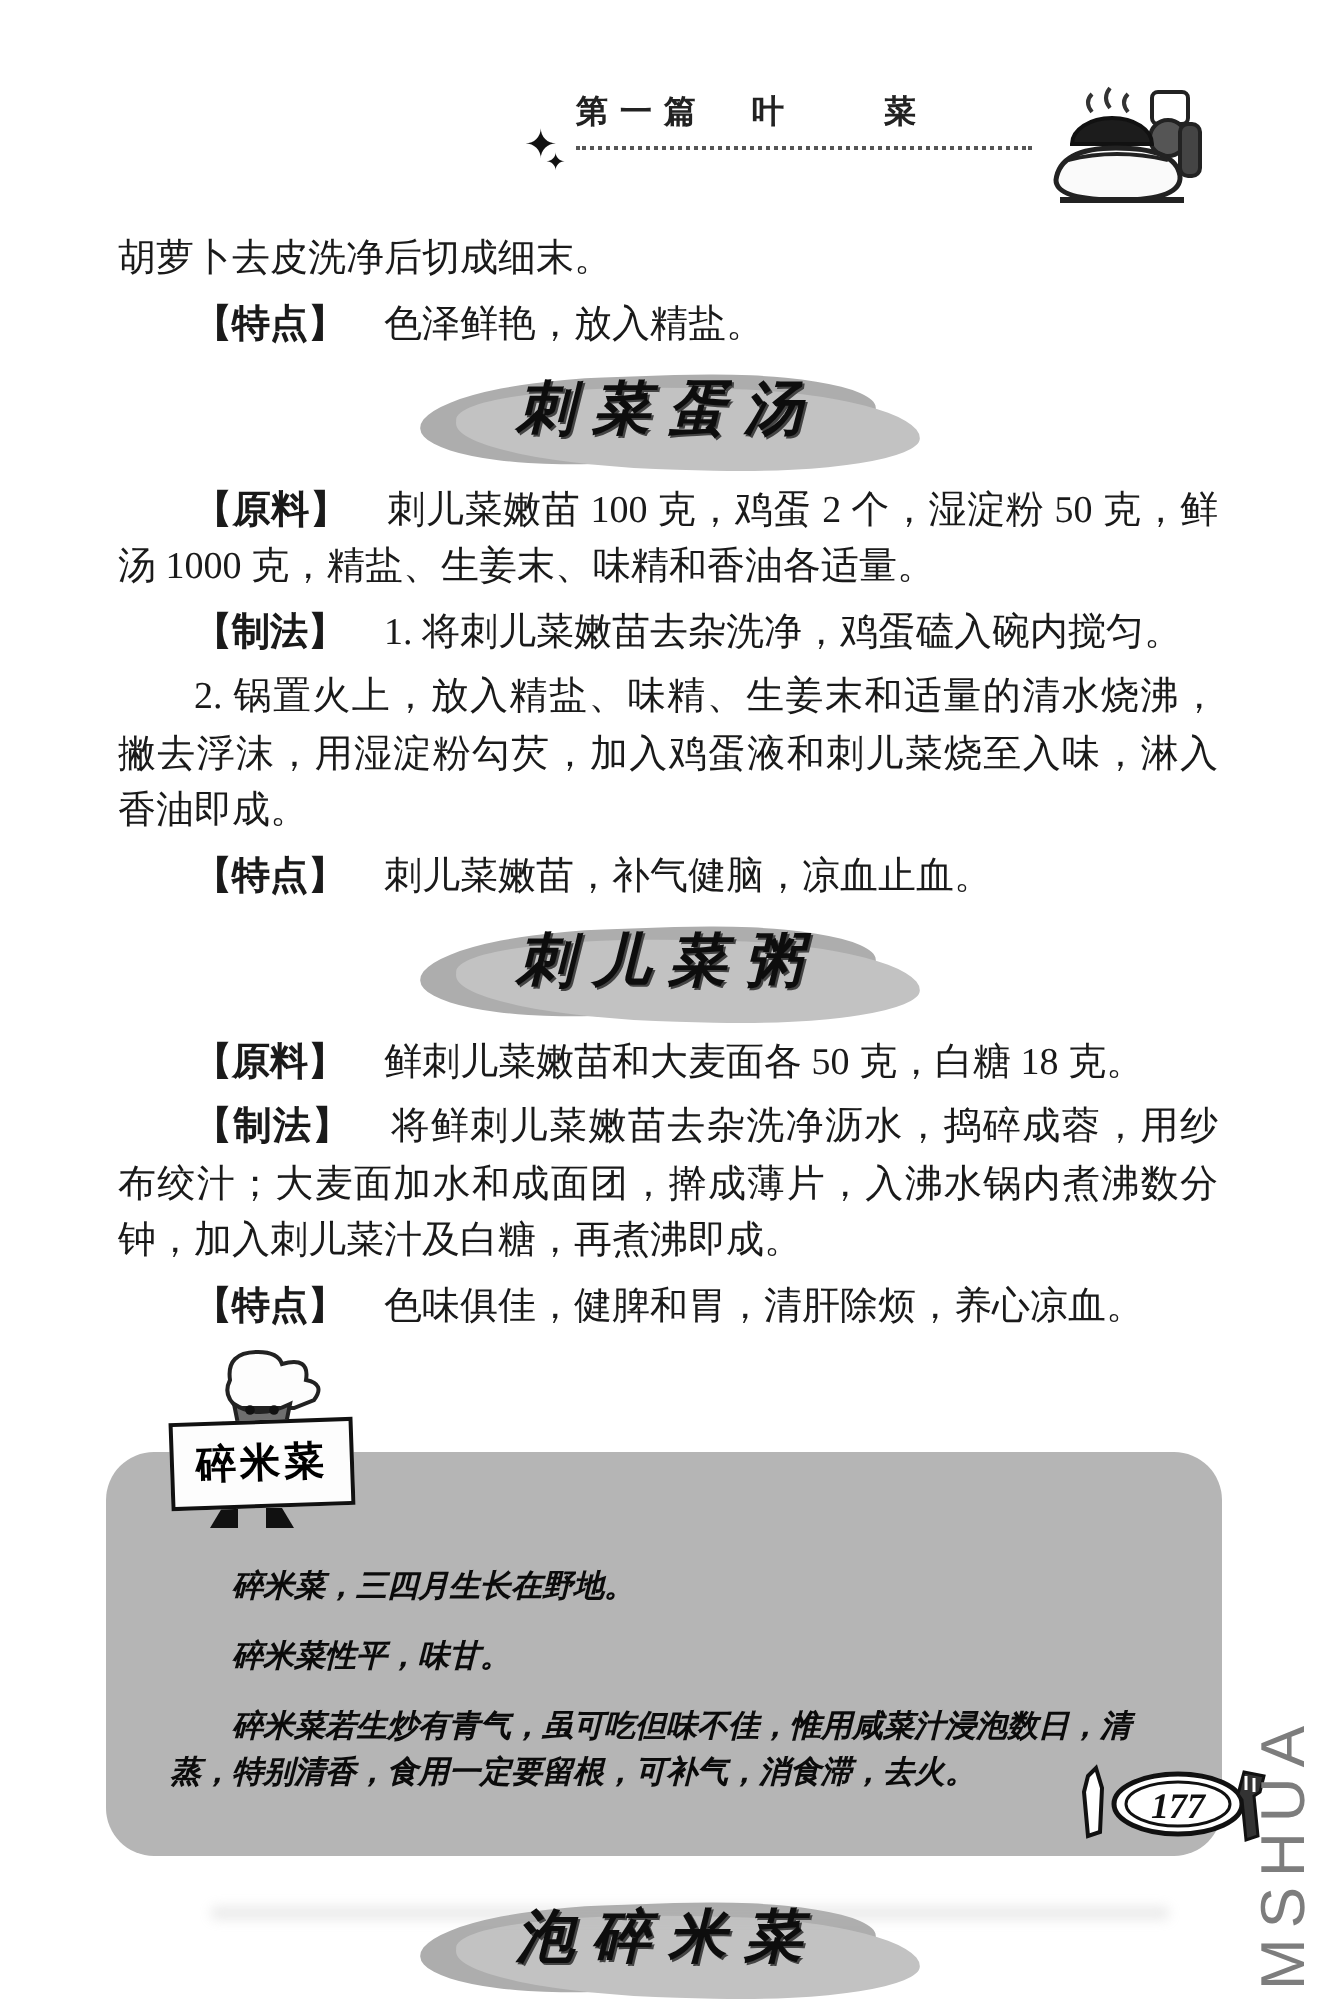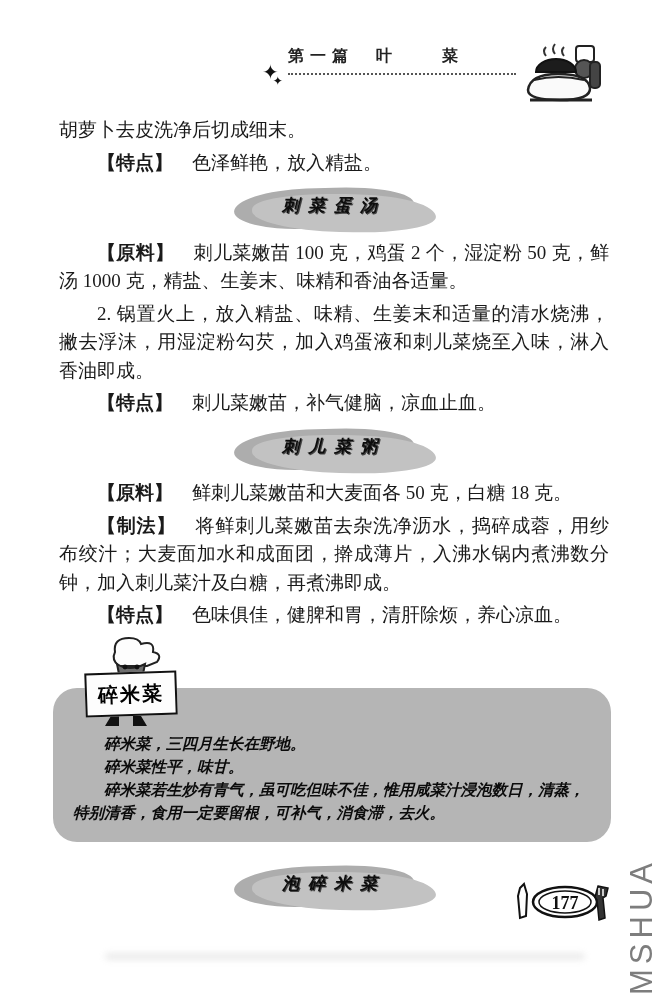--- a/index.html
+++ b/index.html
@@ -61,56 +61,56 @@
   .banner::after {
     left:4px; right:-16px; top:10px; bottom:-2px;
     background:#c2c2c2;
     border-radius:55% 45% 48% 52% / 50% 60% 50% 55%;
     transform:rotate(1.4deg);
   }
   .banner-text {
     position:relative; z-index:1;
     font-family:"Liberation Serif", serif;
     font-weight:900; font-style:italic;
-    font-size:17px; letter-spacing:9px;
+    font-size:29px; letter-spacing:9px;
     color:#0d0d0d;
     text-shadow:1px 1px 0 #444;
   }
 
   
   .infobox {
     position:relative;
     margin:58px 0 20px -2px;
     width:520px;
     background:#b5b5b5;
     border-radius:24px;
     padding:44px 18px 18px 20px;
     font-style:italic; font-weight:600;
     font-size:15.5px; line-height:23px;
     color:#0b0b0b;
     text-align:left;
   }
-  .infobox p { margin:0; }
+  .infobox p { margin:12px; }
   .mascot { position:absolute; top:-54px; left:18px; width:118px; height:96px; }
   .mascot svg { position:absolute; top:0; left:0; }
   .mascot-banner {
     position:absolute; top:38px; left:14px;
     width:88px; height:40px;
     background:#fdfdfd;
     border:2px solid #111;
     transform:rotate(-2deg);
     display:flex; align-items:center; justify-content:center;
     font-style:normal;
     font-family:"Liberation Sans", sans-serif;
     font-weight:900; font-size:20px; letter-spacing:2px;
     color:#000;
   }
 
   
-  .page-badge { position:absolute; top:880px; left:512px; width:100px; height:46px; }
+  .page-badge { position:absolute; top:880px; left:536px; width:100px; height:46px;font-style:italic; }
   .watermark {
     position:absolute; right:4px; bottom:6px;
     writing-mode:vertical-rl;
     transform:rotate(180deg);
     font-family:"Liberation Sans", sans-serif;
     font-size:31px; letter-spacing:5px;
     color:#7d7d7d;
   }
   .bleed {
     position:absolute; top:953px; left:105px;
@@ -147,20 +147,21 @@
   <div class="content">
 
     <p>胡萝卜去皮洗净后切成细末。</p>
     <p class="indent"><span class="lbl">【特点】</span><span>色泽鲜艳，放入精盐。</span></p>
 
     <div class="banner-wrap">
       <span class="banner"><span class="banner-text">刺菜蛋汤</span></span>
     </div>
 
     <p class="indent"><span class="lbl">【原料】</span><span>刺儿菜嫩苗 100 克，鸡蛋 2 个，湿淀粉 50 克，鲜汤 1000 克，精盐、生姜末、味精和香油各适量。</span></p>
+    <p class="indent"><span class="lbl">【制法】</span><span>1. 将刺儿菜嫩苗去杂洗净，鸡蛋磕入碗内搅匀。</span></p>
     <p class="indent">2. 锅置火上，放入精盐、味精、生姜末和适量的清水烧沸，撇去浮沫，用湿淀粉勾芡，加入鸡蛋液和刺儿菜烧至入味，淋入香油即成。</p>
     <p class="indent"><span class="lbl">【特点】</span><span>刺儿菜嫩苗，补气健脑，凉血止血。</span></p>
 
     <div class="banner-wrap">
       <span class="banner"><span class="banner-text">刺儿菜粥</span></span>
     </div>
 
     <p class="indent"><span class="lbl">【原料】</span><span>鲜刺儿菜嫩苗和大麦面各 50 克，白糖 18 克。</span></p>
     <p class="indent"><span class="lbl">【制法】</span><span>将鲜刺儿菜嫩苗去杂洗净沥水，捣碎成蓉，用纱布绞汁；大麦面加水和成面团，擀成薄片，入沸水锅内煮沸数分钟，加入刺儿菜汁及白糖，再煮沸即成。</span></p>
     <p class="indent"><span class="lbl">【特点】</span><span>色味俱佳，健脾和胃，清肝除烦，养心凉血。</span></p>

